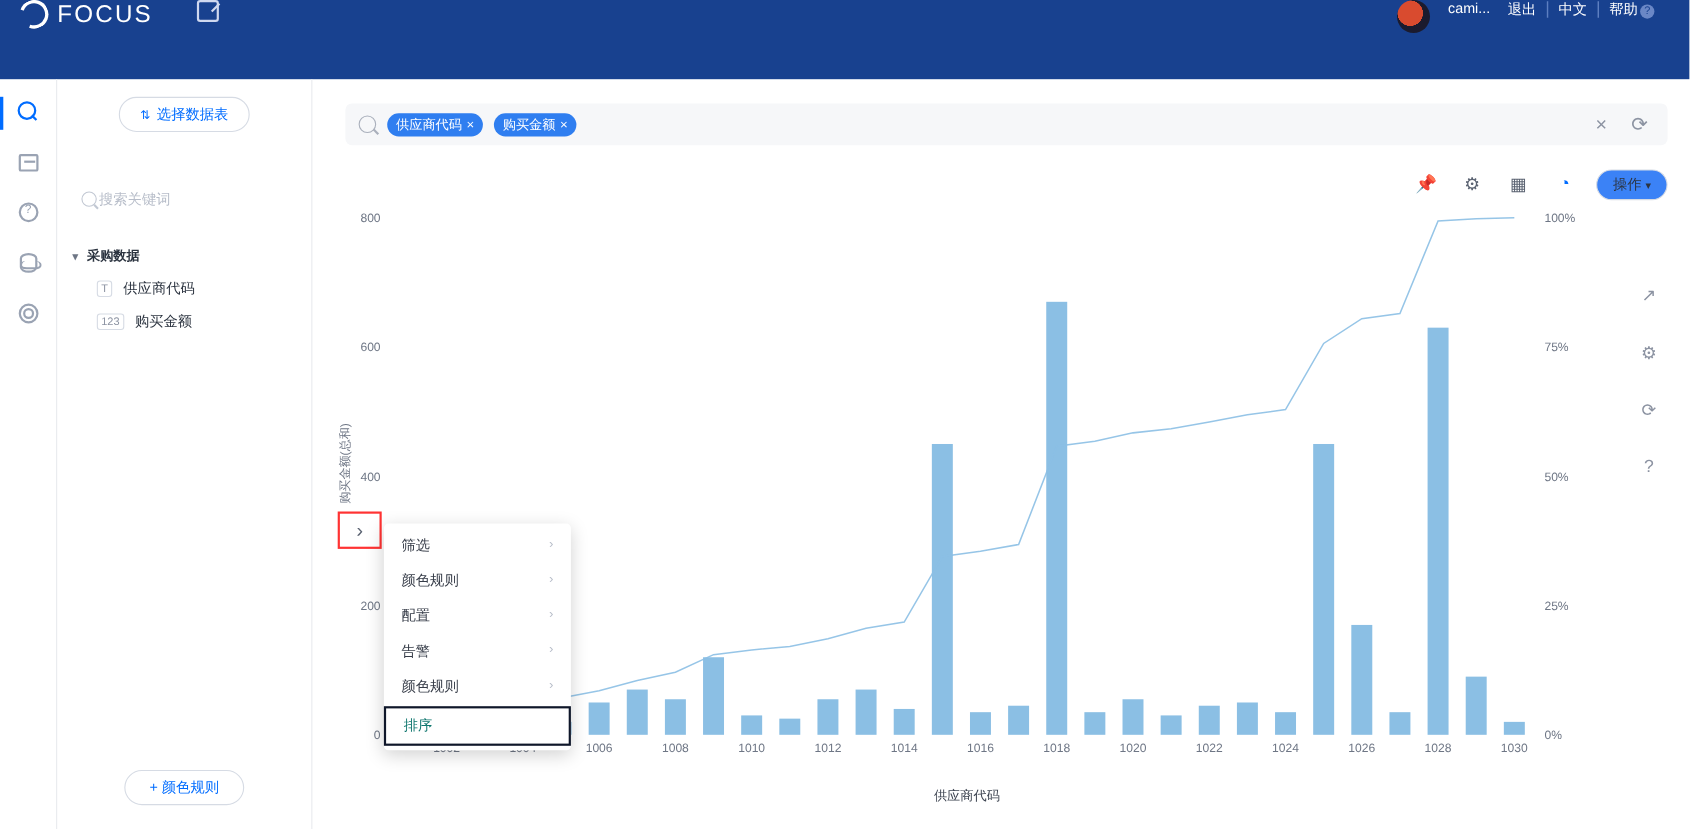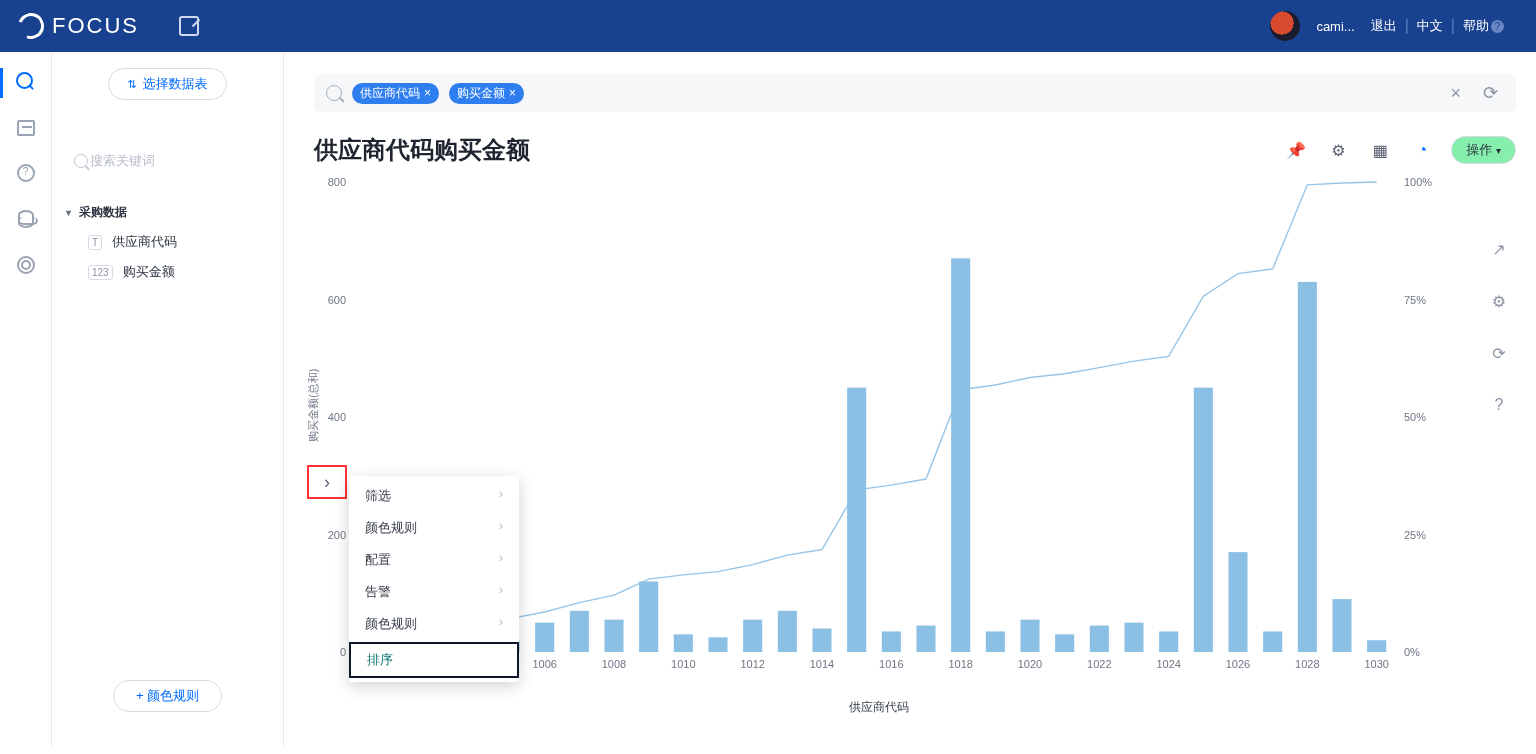--- a/index.html
+++ b/index.html
@@ -1,19 +1,19 @@
 <!DOCTYPE html>
 <html><head>
 <meta charset="utf-8">
 <style>
   * { margin:0; padding:0; box-sizing:border-box; font-family:-apple-system,"Segoe UI","Microsoft YaHei",sans-serif; }
   html,body { width:1536px; height:754px; overflow:hidden; background:#fff; }
 
   
-  .topbar { height:52px; background:#18418f; display:flex; align-items:center; padding:0 24px 0 18px; color:#fff; }
+  .topbar { height:72px; background:#18418f; display:flex; align-items:flex-start; padding:0 24px 0 18px; color:#fff; }
   .logo { display:flex; align-items:center; gap:8px; font-size:22px; font-weight:300; letter-spacing:2px; }
   .logo-mark { width:26px; height:26px; border:3px solid #fff; border-radius:50%; border-left-color:transparent; transform:rotate(-25deg); }
   .edit-icon { margin-left:40px; width:20px; height:20px; border:2px solid #cfd8ef; border-radius:3px; position:relative; cursor:pointer; }
   .edit-icon::after { content:""; position:absolute; width:10px; height:2px; background:#cfd8ef; top:4px; left:10px; transform:rotate(-45deg); }
   .top-spacer { flex:1; }
   .avatar { width:30px; height:30px; border-radius:50%; background:radial-gradient(circle at 40% 40%, #d94b2f 0 45%, #1b1b2e 46% 100%); margin-right:8px; }
   .top-link { font-size:13px; color:#fff; padding:0 8px; cursor:pointer; }
   .top-sep { color:#5d7fc1; }
   .help-badge { display:inline-block; width:13px; height:13px; border-radius:50%; background:#6a87c6; color:#18418f; font-size:10px; line-height:13px; text-align:center; margin-left:2px; }
 
@@ -56,21 +56,21 @@
   .chip { background:#2f7ef0; color:#fff; border-radius:11px; padding:2px 8px; font-size:12px; display:inline-flex; align-items:center; gap:4px; }
   .chip .x { font-size:12px; cursor:pointer; }
   .qb-spacer { flex:1; }
   .qb-act { color:#8c93a2; font-size:18px; padding:0 6px; cursor:pointer; }
 
   .title-row { display:flex; align-items:center; margin:22px 0 6px; }
   .page-title { font-size:24px; font-weight:600; color:#1e2430; }
   .tr-spacer { flex:1; }
   .tr-ic { width:26px; height:26px; display:flex; align-items:center; justify-content:center; margin-left:16px; color:#5b6372; cursor:pointer; }
   .tr-ic.active { color:#006cff; }
-  .ops-btn { border:1px solid #d6dbe4; border-radius:16px; padding:4px 14px; font-size:13px; color:#2c3440; background:#86efac; margin-left:16px; cursor:pointer; }
+  .ops-btn { border:1px solid #d6dbe4; border-radius:16px; padding:4px 14px; font-size:13px; color:#2c3440; background:#3b82f6; margin-left:16px; cursor:pointer; }
 
   
   .chart-zone { position:relative; width:1130px; height:540px; margin-left:0; }
   svg.chart { position:absolute; top:0; left:0; }
   .ylab { position:absolute; left:-8px; top:270px; transform:rotate(-90deg); transform-origin:left top; font-size:11px; color:#6e7685; white-space:nowrap; }
   .xlab { position:absolute; left:0; right:0; bottom:-4px; text-align:center; font-size:12px; color:#3b424f; }
   .tick { font-size:11px; fill:#6e7685; }
   .bar  { fill:#8bbfe4; }
   .line { fill:none; stroke:#8bbfe4; stroke-width:1.4; opacity:.9; }
 
@@ -147,21 +147,20 @@
       <span class="chip">
           <span>购买金额</span>
           <span class="x">×</span>
         </span>
       <div class="qb-spacer"></div>
       <span class="qb-act">×</span>
       <span class="qb-act">⟳</span>
     </div>
 
     <div class="title-row">
-      <div class="page-title">供应商代码购买金额</div>
       <div class="tr-spacer"></div>
       <span class="tr-ic">📌</span>
       <span class="tr-ic">⚙</span>
       <span class="tr-ic">▦</span>
       <span class="tr-ic active">◔</span>
       <button class="ops-btn"><span>操作</span> <span style="font-size:10px">▾</span></button>
     </div>
 
     <div class="chart-zone">
       <div class="ylab">购买金额(总和)</div>

